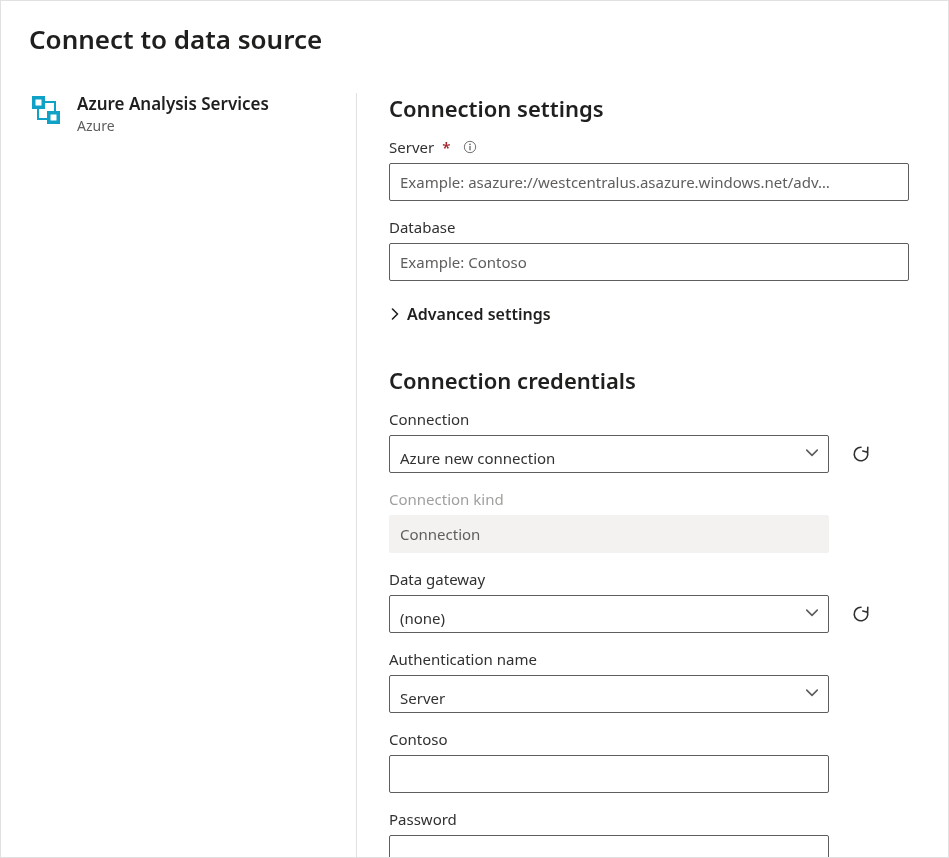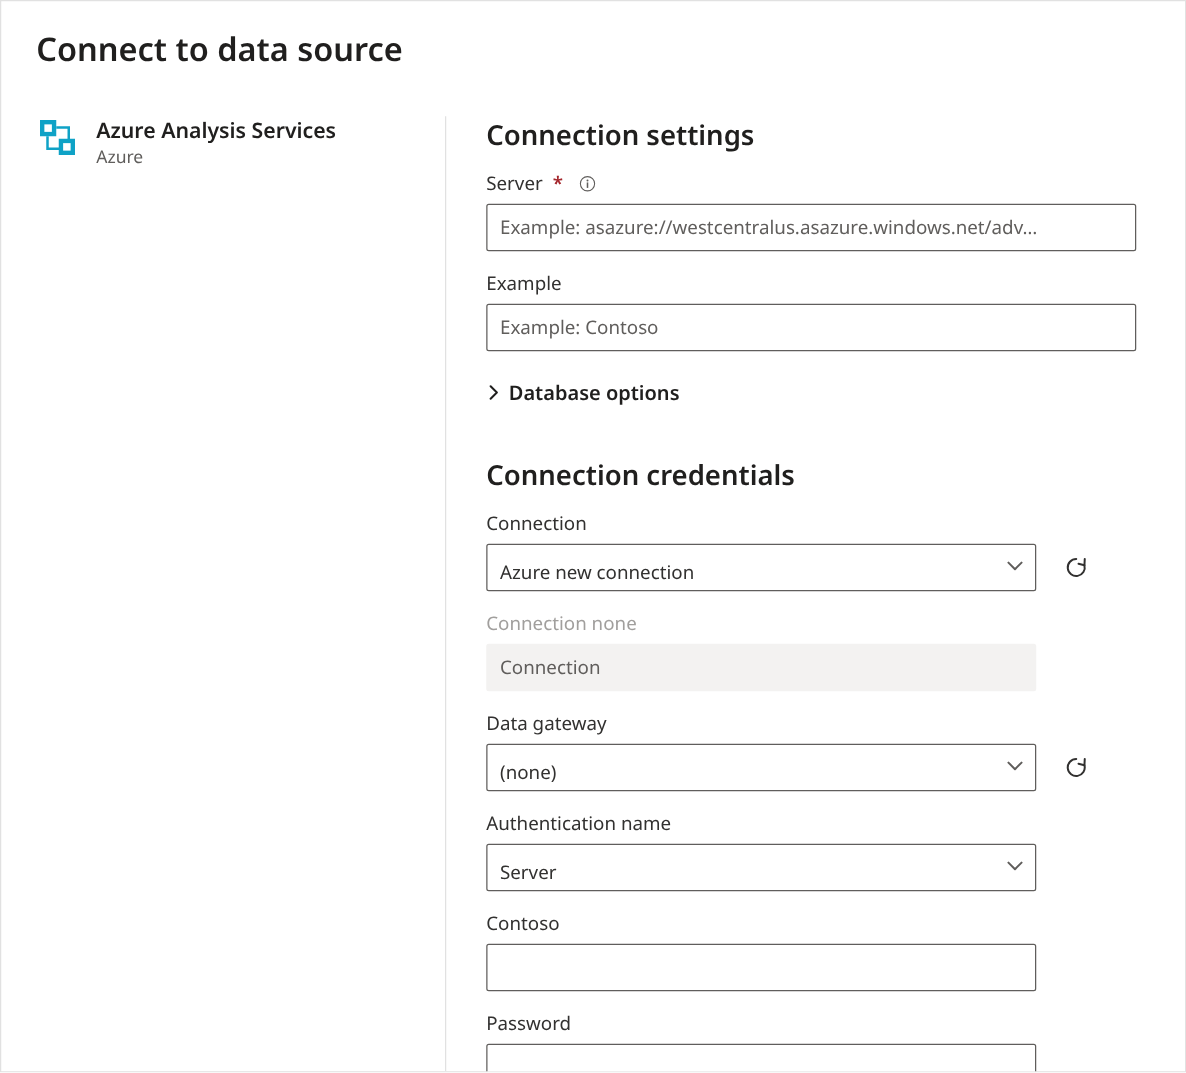--- a/index.html
+++ b/index.html
@@ -163,32 +163,32 @@
               <circle cx="8" cy="5" r="0.9" fill="#605e5c"></circle>
               <rect x="7.3" y="6.8" width="1.4" height="5" fill="#605e5c"></rect>
             </svg>
           </span>
         </div>
         <input class="text-input" type="text" placeholder="Example: asazure://westcentralus.asazure.windows.net/adv…" style="">
       </div>
 
       
       <div class="field">
-        <div class="field-label">Example</div>
+        <div class="field-label">Database</div>
         <input class="text-input" type="text" placeholder="Example: Contoso" style="">
       </div>
 
       
       <div class="adv-row">
         <span class="chev-right">
           <svg width="12" height="12" viewBox="0 0 12 12">
             <path d="M3.5 1 L8.5 6 L3.5 11" fill="none" stroke="#201f1e" stroke-width="1.6" stroke-linecap="round" stroke-linejoin="round"></path>
           </svg>
         </span>
-        <span>Database options</span>
+        <span>Advanced settings</span>
       </div>
 
       <div class="section-title mt">Connection credentials</div>
 
       
       <div class="field">
         <div class="field-label">Connection</div>
         <div class="row-with-refresh">
           <div class="select-wrap">
             <button type="button" class="select-box">Azure new connection</button>
@@ -202,21 +202,21 @@
             <svg width="20" height="20" viewBox="0 0 20 20">
               <path d="M10 3.2 a6.8 6.8 0 1 0 6.55 5" fill="none" stroke="#323130" stroke-width="1.6" stroke-linecap="round"></path>
               <path d="M16.8 3.2 L16.55 8.2 L11.8 7" fill="none" stroke="#323130" stroke-width="1.6" stroke-linecap="round" stroke-linejoin="round"></path>
             </svg>
           </button>
         </div>
       </div>
 
       
       <div class="field">
-        <div class="field-label disabled">Connection none</div>
+        <div class="field-label disabled">Connection kind</div>
         <input class="text-input disabled narrow" type="text" disabled="" placeholder="Connection" style="">
       </div>
 
       
       <div class="field">
         <div class="field-label">Data gateway</div>
         <div class="row-with-refresh">
           <div class="select-wrap">
             <button type="button" class="select-box">(none)</button>
             <span class="chevron">

